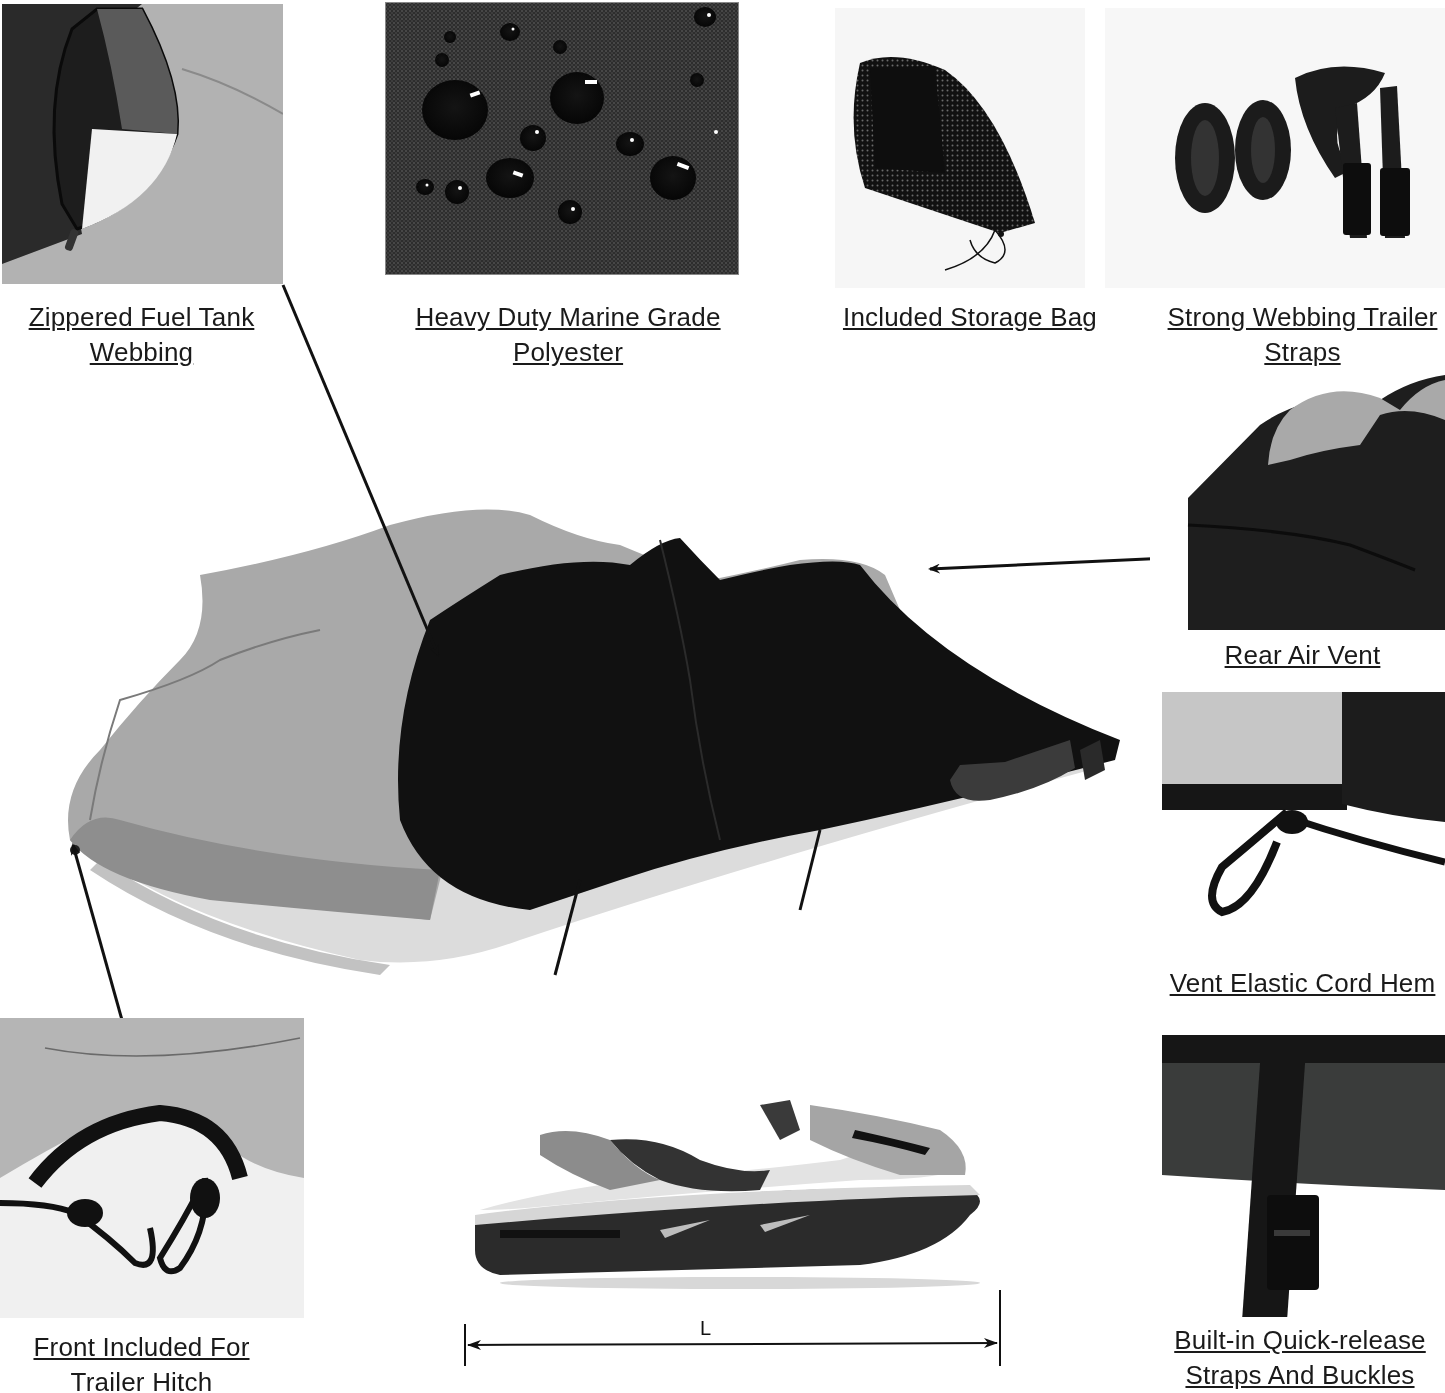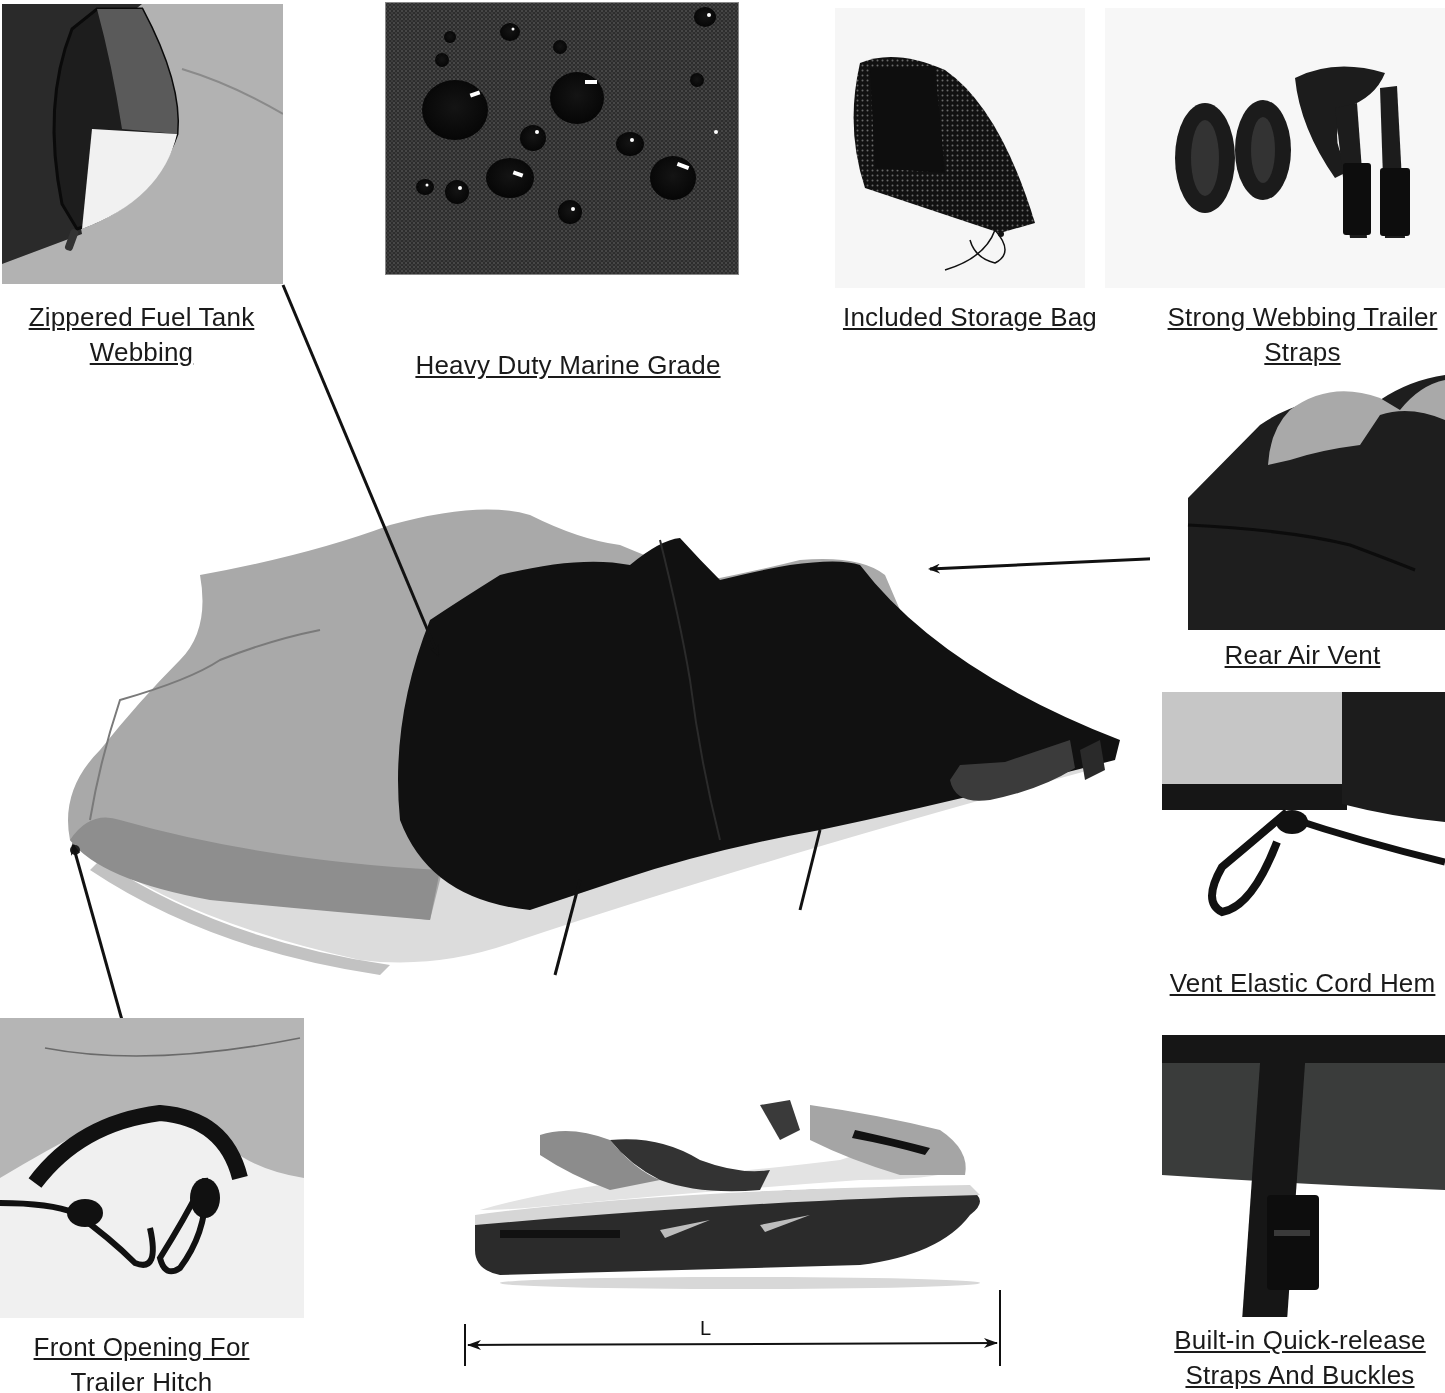--- a/index.html
+++ b/index.html
@@ -68,22 +68,23 @@
         <circle cx="247" cy="138" r="2"></circle>
       <circle cx="75" cy="186" r="2"></circle>
         <circle cx="188" cy="207" r="2"></circle>
       <circle cx="42" cy="183" r="1.5"></circle>
         <circle cx="128" cy="27" r="1.5"></circle>
       <circle cx="324" cy="13" r="2"></circle>
         <circle cx="331" cy="130" r="2"></circle>
     </g>
   </svg>
 </div>
-<div class="caption" style="left:380px;top:300px;width:376px;margin-top:48px;">
+<div class="caption" style="left:380px;top:300px;width:376px;">
   <span>Heavy Duty Marine Grade</span>
+  <span>Polyester</span>
 </div>
 
 <div class="panel" style="left:835px;top:8px;width:250px;height:280px;background:#f7f7f7;">
   <svg width="250" height="280" viewBox="0 0 250 280">
     <rect width="250" height="280" fill="#f6f6f6"></rect>
     <defs>
       <pattern id="mesh" width="5" height="5" patternUnits="userSpaceOnUse">
         <rect width="5" height="5" fill="#111"></rect>
         <circle cx="2.5" cy="2.5" r="1" fill="#6a6a6a"></circle>
       </pattern>
@@ -199,21 +200,21 @@
     <path d="M0,0 L304,0 L304,160 Q240,150 210,110 Q150,80 90,110 Q50,130 0,160Z" fill="#b5b5b5"></path>
     <path d="M45,30 Q150,50 300,20" stroke="#6a6a6a" stroke-width="1.5" fill="none"></path>
     <path d="M35,165 Q80,105 160,95 Q225,100 240,160" stroke="#111" stroke-width="16" fill="none"></path>
     <path d="M0,185 Q50,185 75,195 Q110,220 135,245 Q160,255 150,210" stroke="#111" stroke-width="6" fill="none"></path>
     <path d="M205,160 Q210,210 180,250 Q165,260 160,240 Q185,200 200,170" stroke="#111" stroke-width="6" fill="none"></path>
     <ellipse cx="85" cy="195" rx="18" ry="14" fill="#111"></ellipse>
     <ellipse cx="205" cy="180" rx="15" ry="20" fill="#111"></ellipse>
   </svg>
 </div>
 <div class="caption" style="left:0;top:1330px;width:283px;">
-  <span>Front Opening For</span>
+  <span>Front Included For</span>
   <span>Trailer Hitch</span>
 </div>
 
 <div class="panel" style="left:460px;top:1080px;width:550px;height:215px;">
   <svg width="550" height="215" viewBox="0 0 550 215">
     <rect width="550" height="215" fill="#ffffff"></rect>
 
     <path d="M15,140 Q100,125 250,115 Q400,105 510,110 Q530,120 510,135 Q480,175 400,185 L40,195 Q15,190 15,170Z" fill="#2b2b2b"></path>
     <path d="M15,135 Q200,110 510,105 L520,115 Q300,120 15,145Z" fill="#d6d6d6"></path>
 

